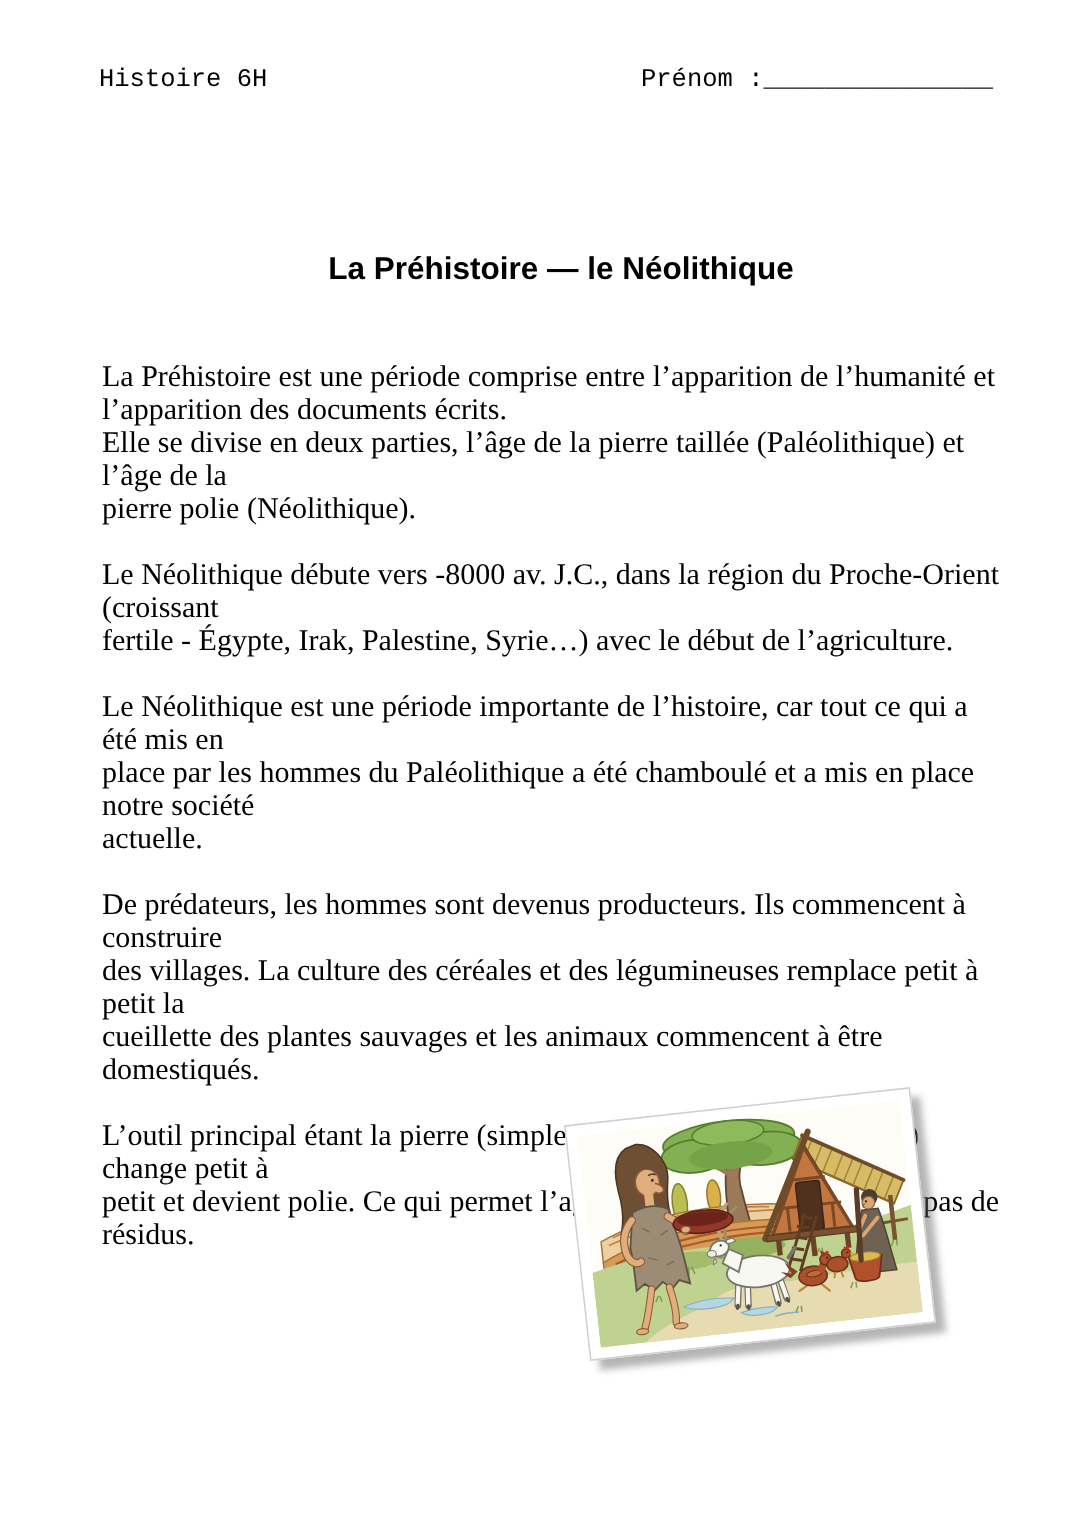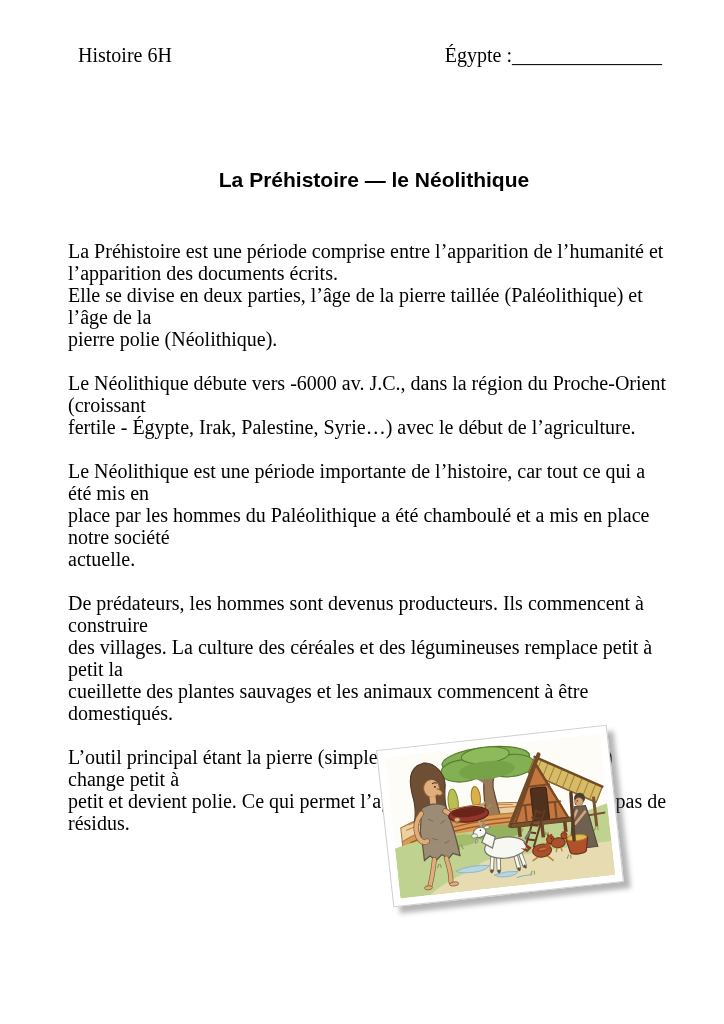--- a/index.html
+++ b/index.html
@@ -9,22 +9,22 @@
     overflow: hidden;
     font-family: "Liberation Serif", serif;
     color: #000;
   }
   .page { position: absolute; inset: 0; background: #ffffff; }
 
   .header {
     position: absolute;
     top: 44px; left: 66px; right: 62px;
     display: flex; justify-content: space-between; align-items: baseline;
-    font-family: Liberation Serif, serif;
-    font-size: 20px; color: #000; margin-left: 12px;
+    font-family: Liberation Mono, monospace;
+    font-size: 17px; color: #000;
   }
   .prenom-wrap { white-space: nowrap; }
   .name-line { letter-spacing: 0; }
 
   .title {
     position: absolute;
     top: 156px; left: 0; width: 100%;
     margin: 12px;
     text-align: center;
     font-family: "Liberation Sans", sans-serif;
@@ -52,31 +52,31 @@
   }
   .photo svg { display: block; }
 </style>
 </head>
 <body>
 
 <div class="page">
 
   <div class="header">
     <span>Histoire 6H</span>
-    <span class="prenom-wrap"><span>Égypte :</span><span class="name-line">_______________</span></span>
+    <span class="prenom-wrap"><span>Prénom :</span><span class="name-line">_______________</span></span>
   </div>
 
   <h1 class="title">La Préhistoire — le Néolithique</h1>
 
   <div class="bodytext" id="paragraphs">
       <p class="para">La Préhistoire est une période comprise entre l’apparition de l’humanité et
 l’apparition des documents écrits.
 Elle se divise en deux parties, l’âge de la pierre taillée (Paléolithique) et l’âge de la
 pierre polie (Néolithique).</p>
-      <p class="para">Le Néolithique débute vers -6000 av. J.C., dans la région du Proche-Orient (croissant
+      <p class="para">Le Néolithique débute vers -8000 av. J.C., dans la région du Proche-Orient (croissant
 fertile - Égypte, Irak, Palestine, Syrie…) avec le début de l’agriculture.</p>
       <p class="para">Le Néolithique est une période importante de l’histoire, car tout ce qui a été mis en
 place par les hommes du Paléolithique a été chamboulé et a mis en place notre société
 actuelle.</p>
       <p class="para">De prédateurs, les hommes sont devenus producteurs. Ils commencent à construire
 des villages. La culture des céréales et des légumineuses remplace petit à petit la
 cueillette des plantes sauvages et les animaux commencent à être domestiqués.</p>
       <p class="para">L’outil principal étant la pierre (simplement taillée au Paléolithique) change petit à
 petit et devient polie. Ce qui permet l’agriculture, car deux ne laisse pas de résidus.</p>
     </div>

